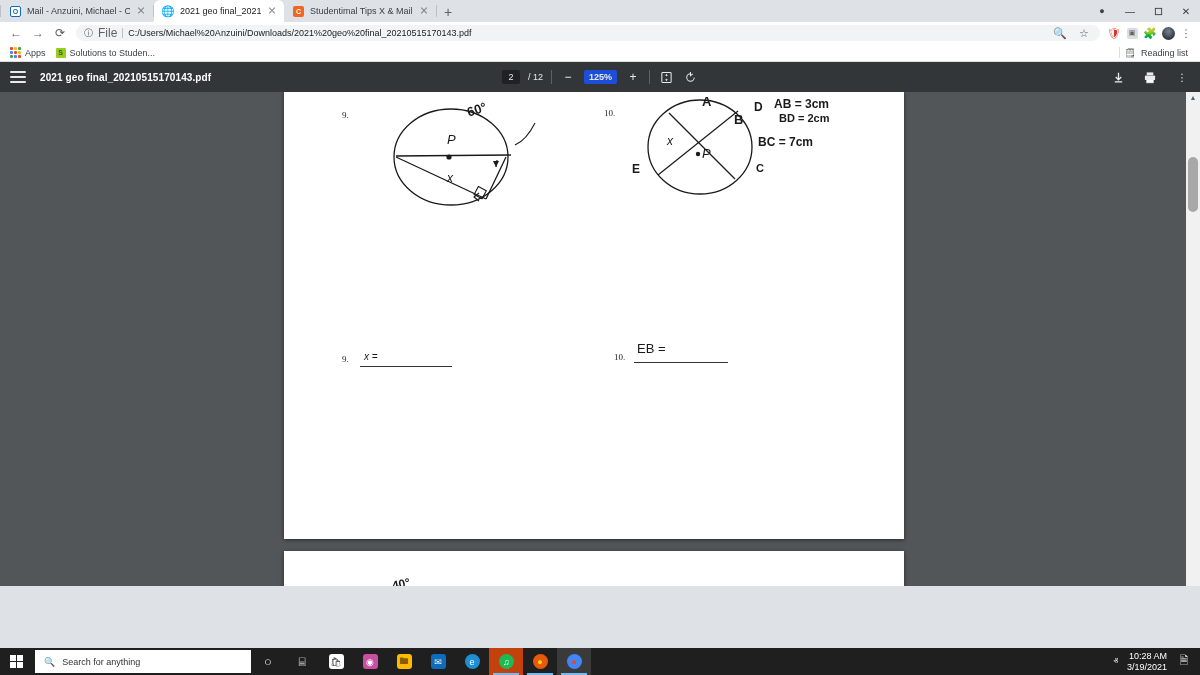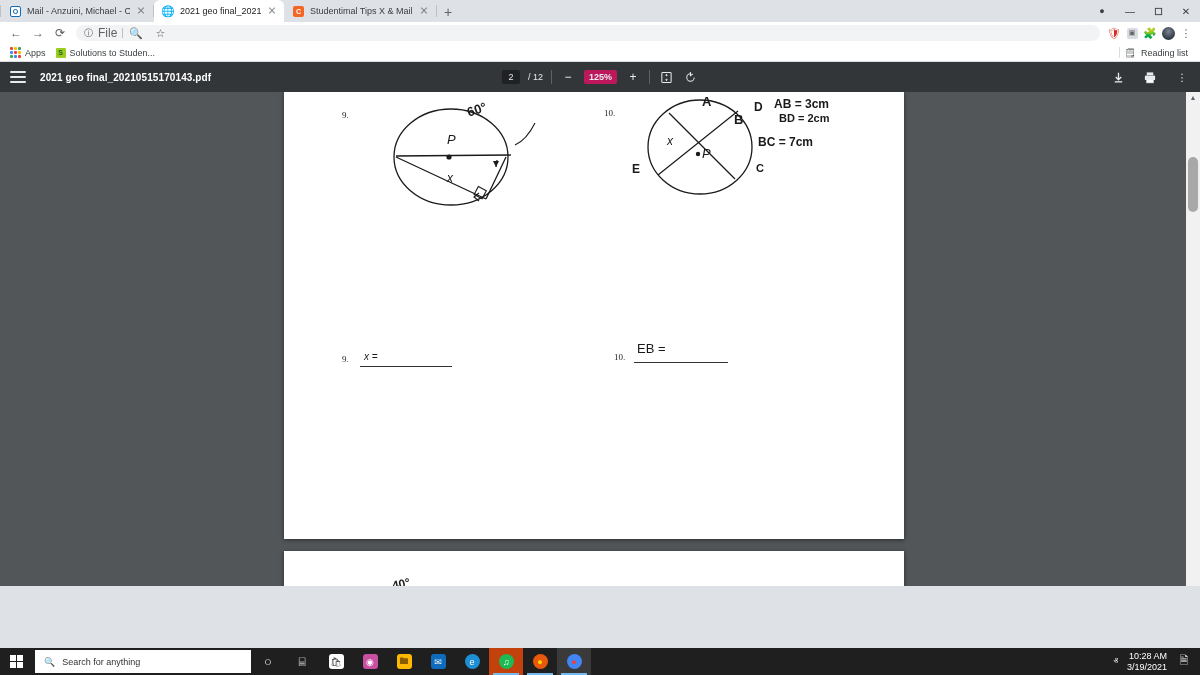--- a/index.html
+++ b/index.html
@@ -111,21 +111,21 @@
   .pdf-center { position: absolute; left: 50%; transform: translateX(-50%);
                 display: flex; align-items: center; gap: 8px; }
   .pagebox {
     background: #202124; color: #e8eaed; font-size: 9px; padding: 2px 5px;
     border-radius: 2px; min-width: 18px; text-align: center;
   }
   .pagecount { font-size: 9px; color: #e8eaed; }
   .vdiv { width: 1px; height: 14px; background: #5f6368; }
   .zoombtn { width: 16px; height: 16px; display: flex; align-items: center;
              justify-content: center; font-size: 12px; color: #e8eaed; }
-  .zoombox { background: #be185d; color: #e8eaed; font-size: 9px; font-weight: bold;
+  .zoombox { background: #1d4ed8; color: #e8eaed; font-size: 9px; font-weight: bold;
              padding: 2px 5px; border-radius: 2px; }
   .pdf-icon { width: 16px; height: 16px; display: flex; align-items: center;
               justify-content: center; color: #e8eaed; }
   .pdf-right { position: absolute; right: 10px; display: flex; align-items: center; gap: 16px; }
 
   
   .pdf-scroll { position: relative; height: 554px; }
   .pdfpage {
     position: absolute; left: 284px; width: 620px; background: #fff;
     box-shadow: 0 1px 4px rgba(0,0,0,.5);
@@ -213,20 +213,21 @@
   </div>
 
   <div class="toolbar">
     <div class="navbtn">←</div>
     <div class="navbtn">→</div>
     <div class="navbtn">⟳</div>
     <div class="omnibox">
       <span class="omni-info">ⓘ</span>
       <span class="omni-file">File</span>
       <span class="omni-divider"></span>
+      <span class="omni-url">C:/Users/Michael%20Anzuini/Downloads/2021%20geo%20final_20210515170143.pdf</span>
       <span class="omni-right">
         <span class="tb-icon">🔍</span>
         <span class="tb-icon">☆</span>
       </span>
     </div>
     <div class="tb-icon ext-red">🛡</div>
     <div class="tb-icon">
         <span class="ext-grey">▣</span>
       </div>
     <div class="tb-icon">🧩</div>

